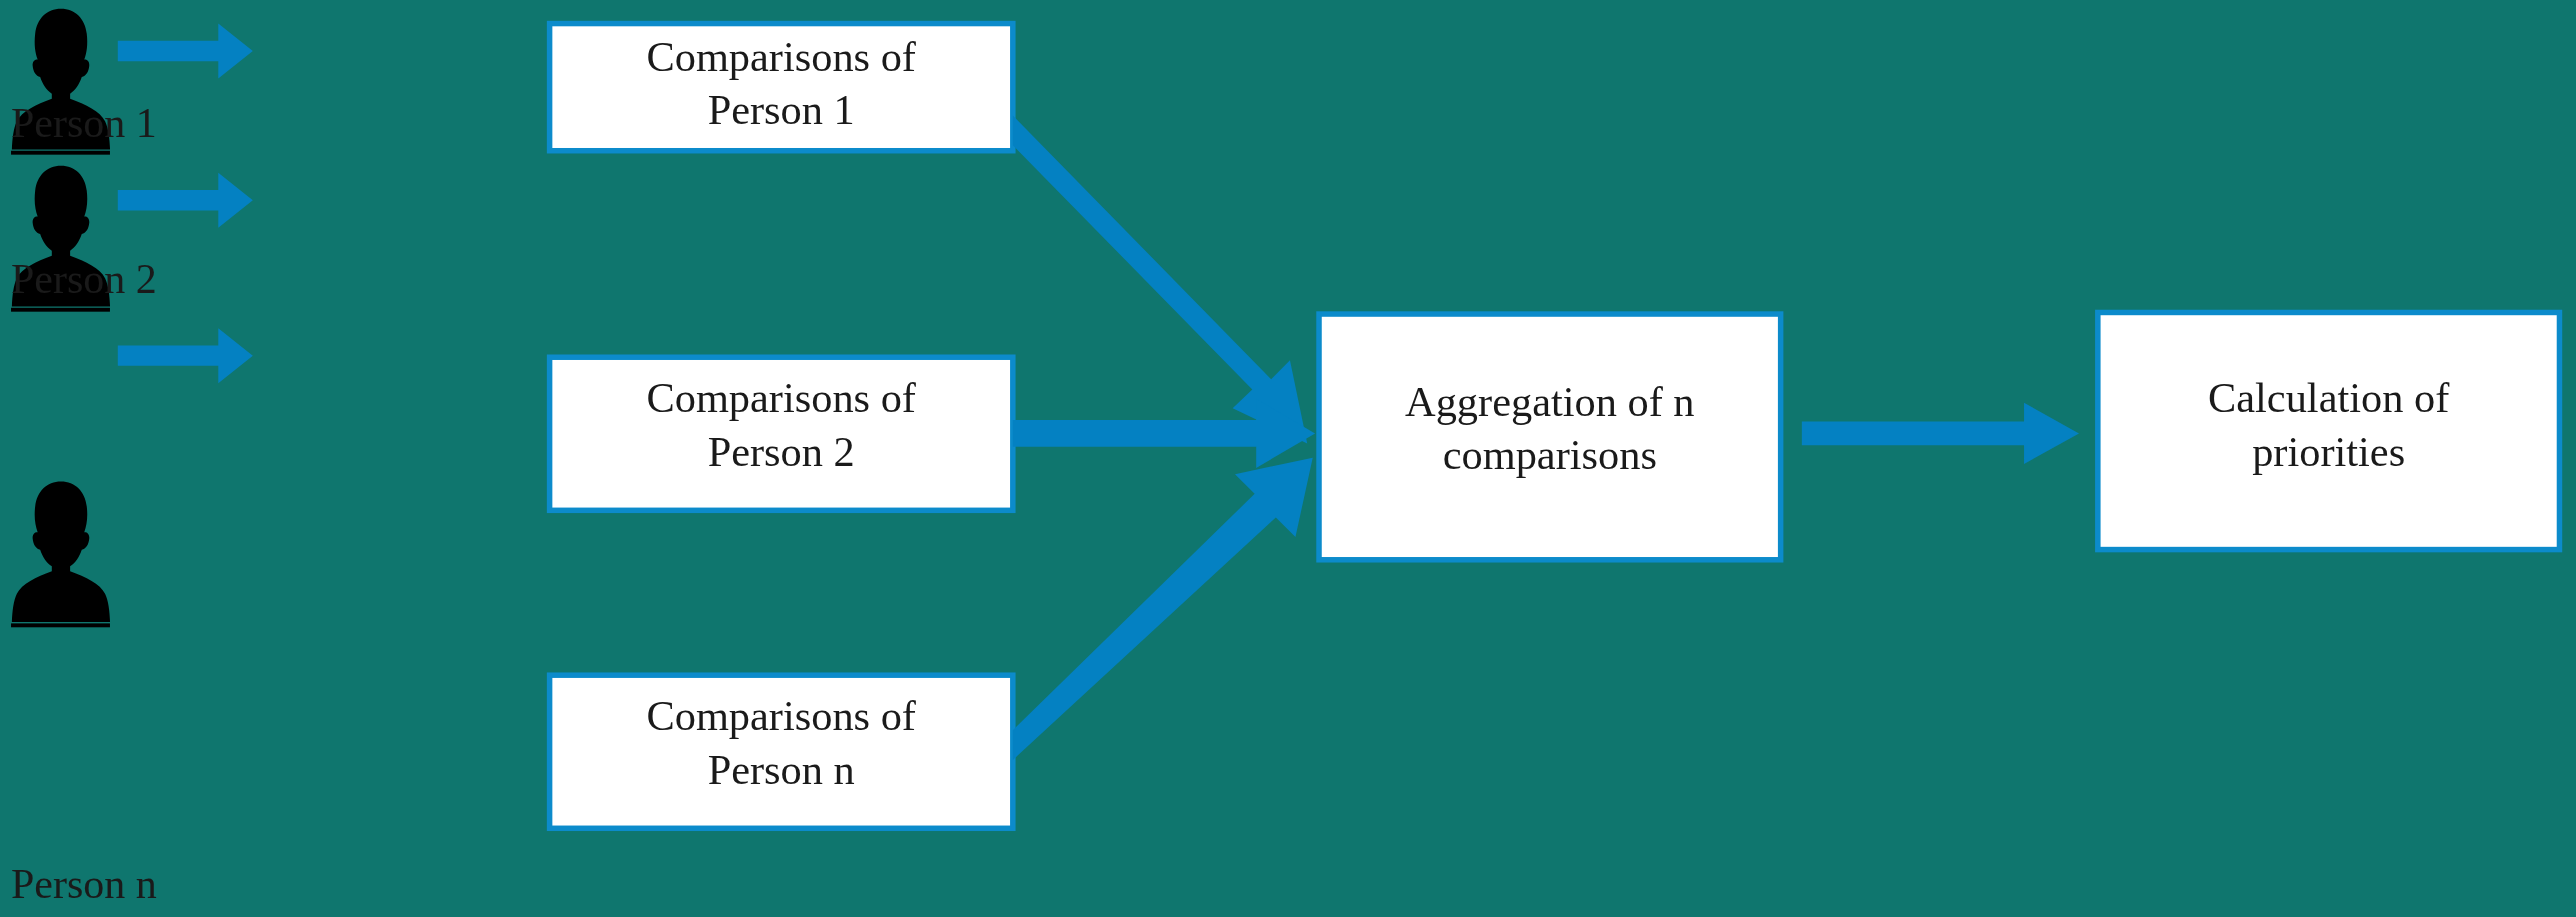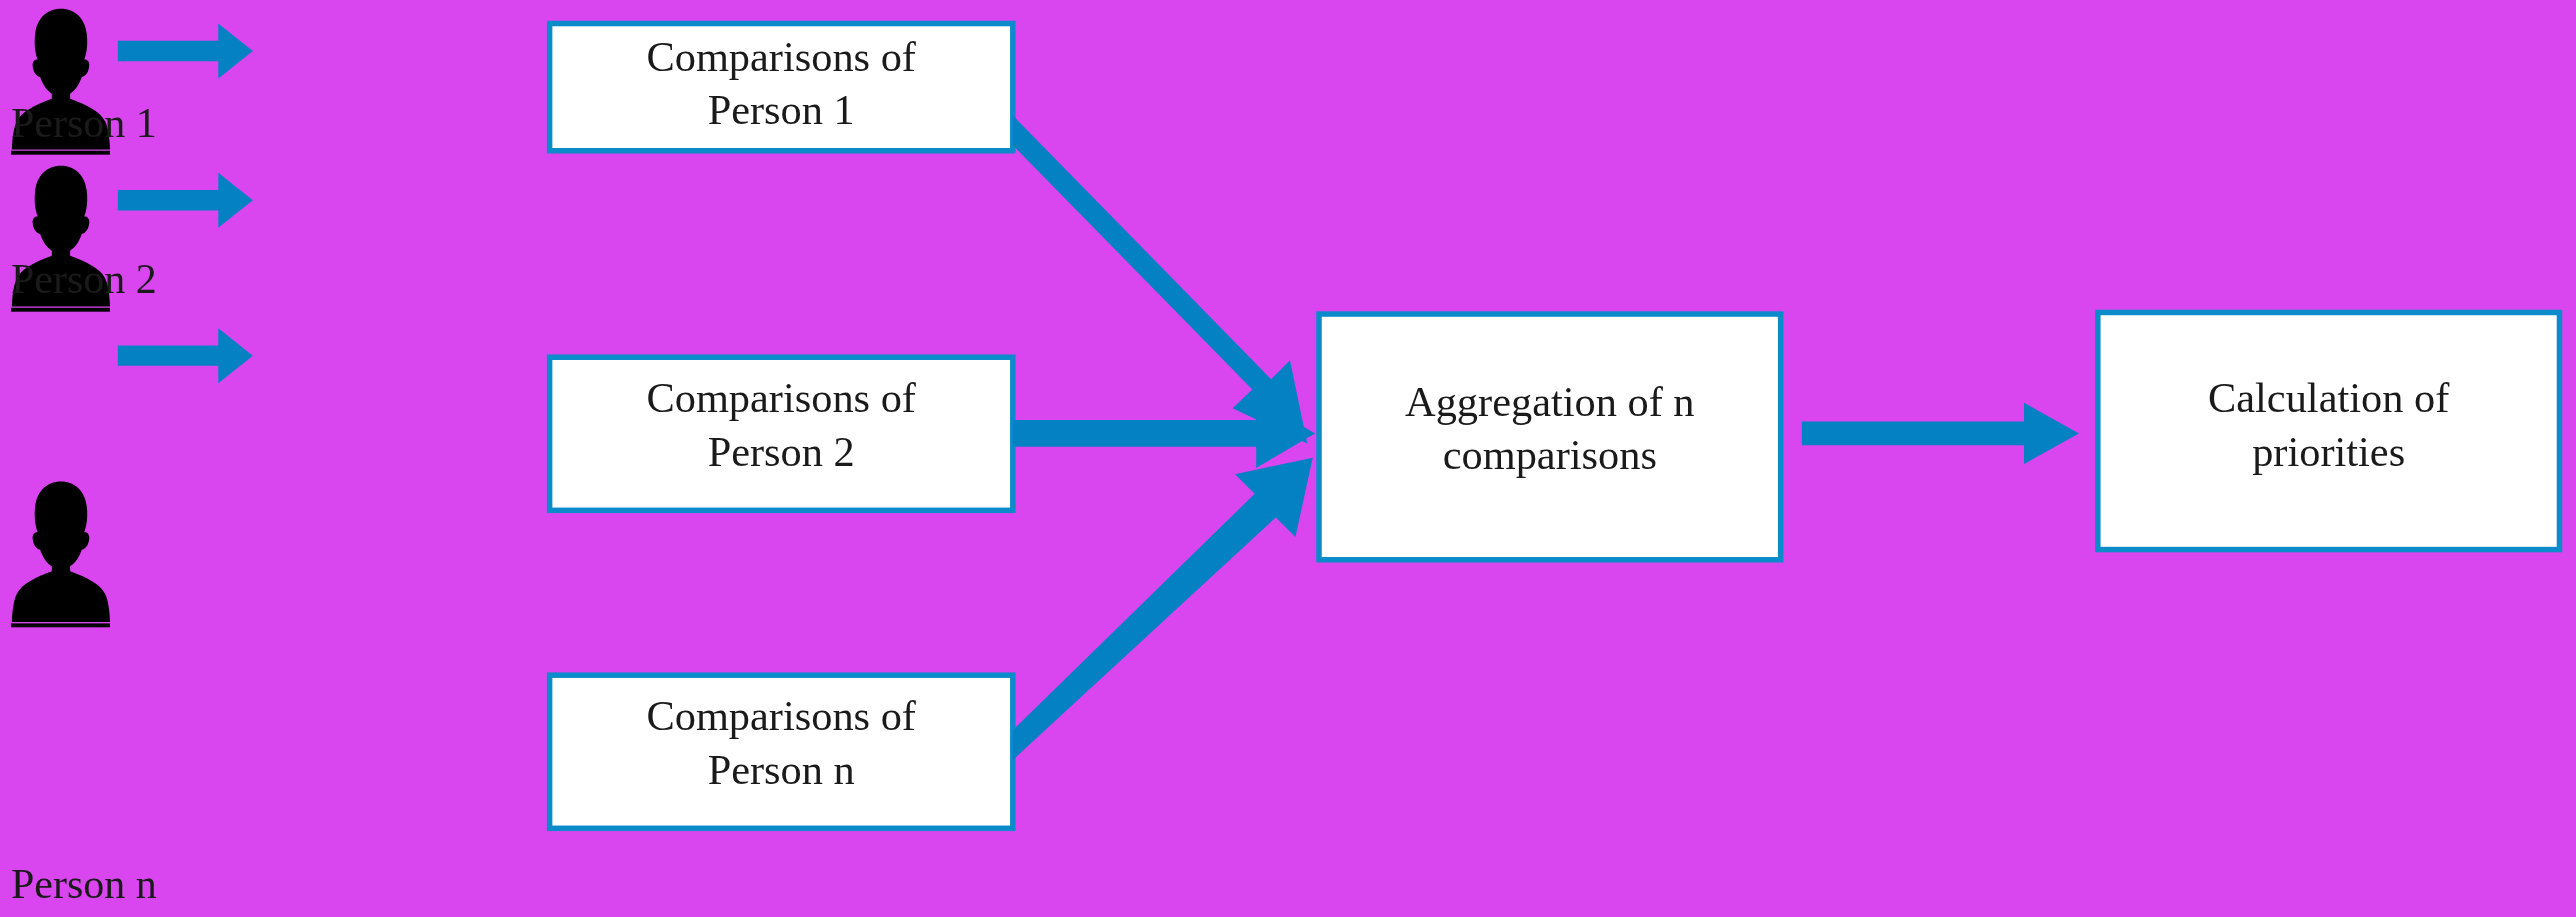--- a/index.html
+++ b/index.html
@@ -11,21 +11,21 @@
   body {
     width: 2576px;
     height: 917px;
     font-family: "Liberation Serif", "DejaVu Serif", serif;
     overflow: hidden;
   }
   #diagram-root {
     position: relative;
     width: 2576px;
     height: 917px;
-    background: #d946ef;
+    background: #0f766e;
   }
   #diagram-svg {
     position: absolute;
     top: 0;
     left: 0;
     width: 2576px;
     height: 917px;
     display: block;
   }
   .box-label,

